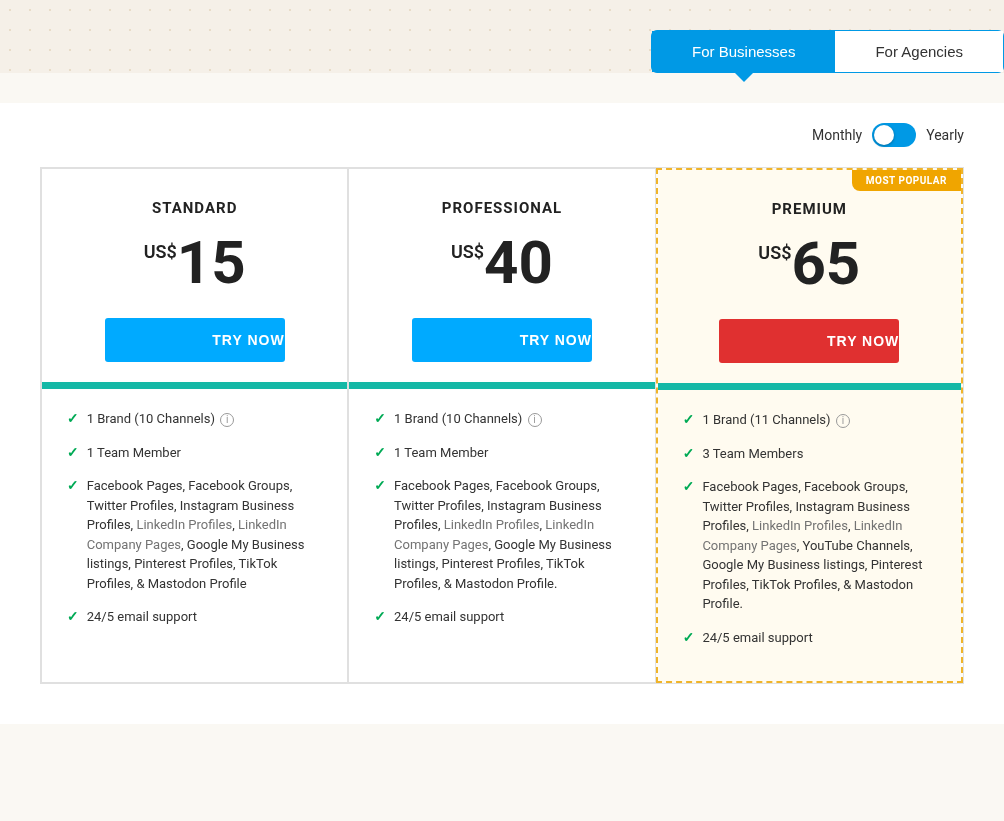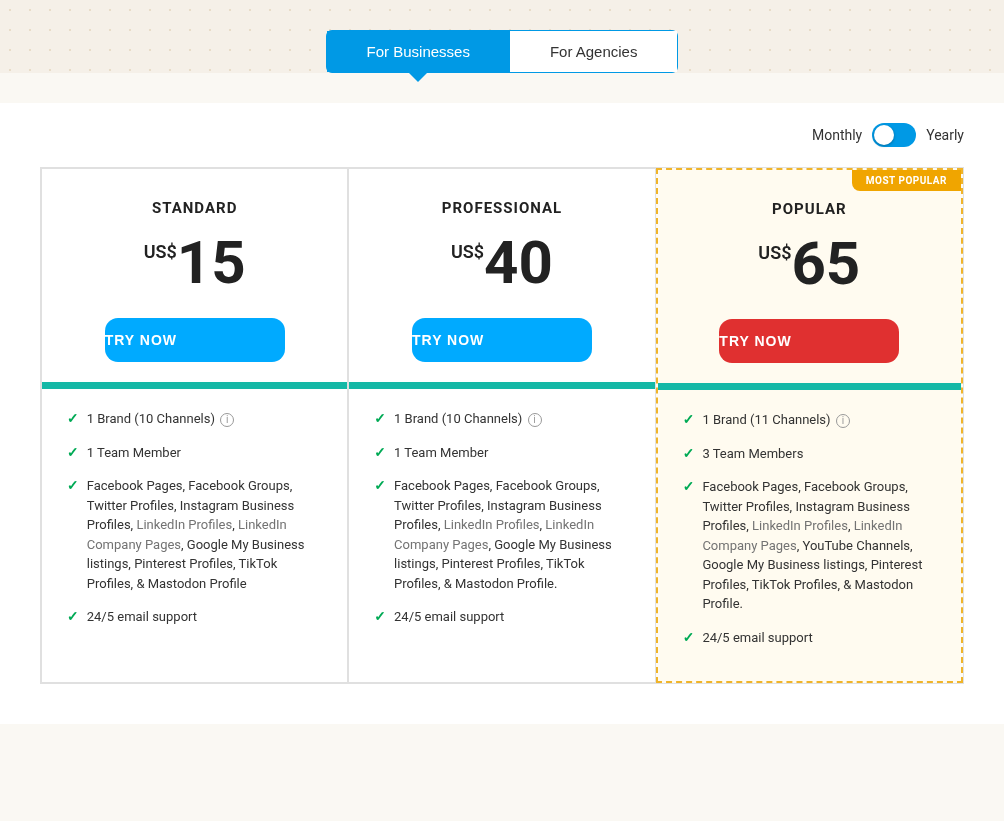--- a/index.html
+++ b/index.html
@@ -11,21 +11,21 @@
       overflow: hidden;
     }
     .bg-pattern {
       background-color: #f5f0e8;
       background-image: radial-gradient(circle, #e8dcc8 1px, transparent 1px);
       background-size: 20px 20px;
       padding: 30px 0 0 0;
     }
     .tab-switcher {
       display: flex;
-      justify-content: center;
+      justify-content: flex-end;
       margin-bottom: 30px;
     }
     .tab-container {
       display: flex;
       border: 1.5px solid #0099e5;
       border-radius: 6px;
       overflow: visible;
       position: relative;
     }
     .tab-btn {
@@ -151,28 +151,28 @@
       font-size: 60px;
       font-weight: 700;
       color: #222;
       line-height: 1;
     }
     .try-now-btn {
       display: block;
       width: 100%;
       max-width: 180px;
       padding: 14px 0;
-      text-align: left;
+      text-align: right;
       font-size: 14px;
       font-weight: 700;
       letter-spacing: 1px;
       color: white;
       border: none;
       cursor: pointer;
-      border-radius: 13px;
+      border-radius: 3px;
     }
     .try-now-btn.blue {
       background: #00aaff;
     }
     .try-now-btn.red {
       background: #e03030;
     }
     .plan-features {
       padding: 20px 25px;
     }
@@ -290,21 +290,21 @@
         <div class="feature-item">
           <span class="check-icon">✓</span>
           <span class="feature-text">24/5 email support</span>
         </div>
       </div>
     </div>
 
     <div class="plan-card premium">
       <div class="most-popular-badge">MOST POPULAR</div>
       <div class="plan-header">
-        <div class="plan-name">POPULAR</div>
+        <div class="plan-name">PREMIUM</div>
         <div class="plan-price">
           <span class="price-currency">US$</span>
           <span class="price-amount">65</span>
         </div>
         <button class="try-now-btn red">TRY NOW</button>
       </div>
       <div class="plan-features">
         <div class="feature-item">
           <span class="check-icon">✓</span>
           <span class="feature-text">1 Brand (11 Channels) <span class="info-icon">i</span></span>

